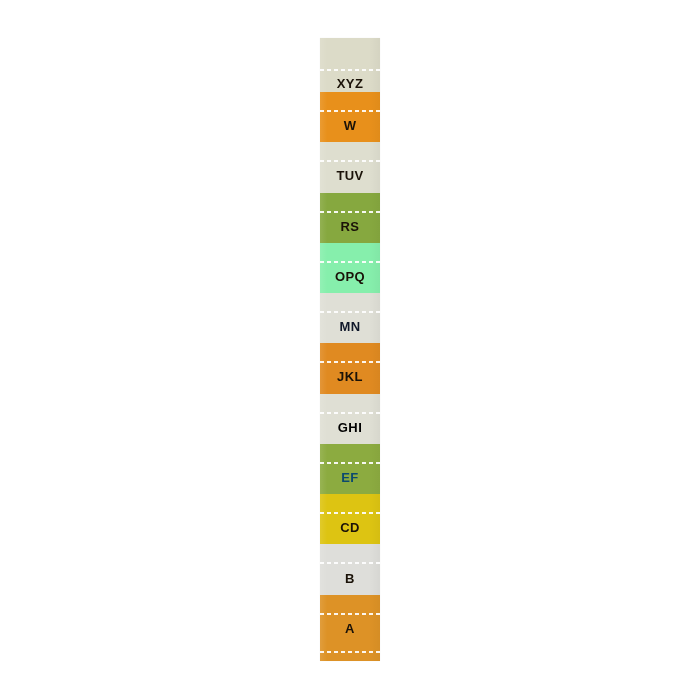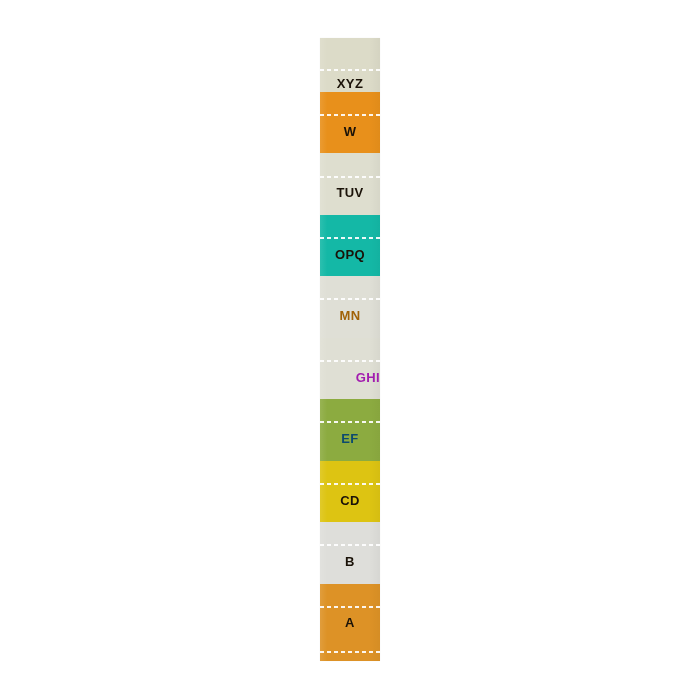--- a/index.html
+++ b/index.html
@@ -103,31 +103,39 @@
         <div class="band-label" style="color: rgb(26, 18, 8); top: 70%;">XYZ</div>
       </div>
       <div class="band" style="background-color: rgb(232, 144, 27);">
         <div class="perf"></div>
         <div class="band-label" style="color: rgb(26, 18, 8);">W</div>
       </div>
       <div class="band" style="background-color: rgb(222, 222, 207);">
         <div class="perf"></div>
         <div class="band-label" style="color: rgb(26, 18, 8);">TUV</div>
       </div>
-      <div class="band" style="background-color: #14b8a6;">
+      <div class="band" style="background-color: rgb(134, 168, 63);">
+        <div class="perf"></div>
+        <div class="band-label" style="color: rgb(26, 18, 8);">RS</div>
+      </div>
+      <div class="band" style="background-color: #86efac;">
         <div class="perf"></div>
         <div class="band-label" style="color: rgb(26, 18, 8);">OPQ</div>
       </div>
       <div class="band" style="background-color: rgb(223, 223, 214);">
         <div class="perf"></div>
-        <div class="band-label" style="color: #a16207;">MN</div>
+        <div class="band-label" style="color: #0f172a;">MN</div>
+      </div>
+      <div class="band" style="background-color: rgb(224, 138, 33);">
+        <div class="perf"></div>
+        <div class="band-label" style="color: rgb(26, 18, 8);">JKL</div>
       </div>
       <div class="band" style="background-color: rgb(223, 223, 212);">
         <div class="perf"></div>
-        <div class="band-label" style="color: #a21caf; text-align: right;">GHI</div>
+        <div class="band-label" style="color: #000000;">GHI</div>
       </div>
       <div class="band" style="background-color: rgb(140, 171, 64);">
         <div class="perf"></div>
         <div class="band-label" style="color: #0c4a6e;">EF</div>
       </div>
       <div class="band" style="background-color: rgb(221, 196, 18); padding-left: 40px;">
         <div class="perf"></div>
         <div class="band-label" style="color: rgb(26, 18, 8);">CD</div>
       </div>
       <div class="band" style="background-color: rgb(222, 222, 218);">

